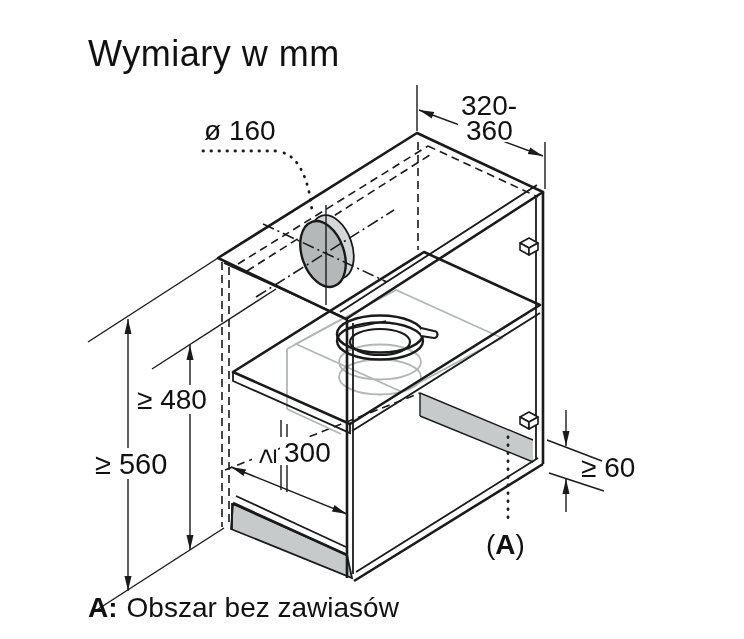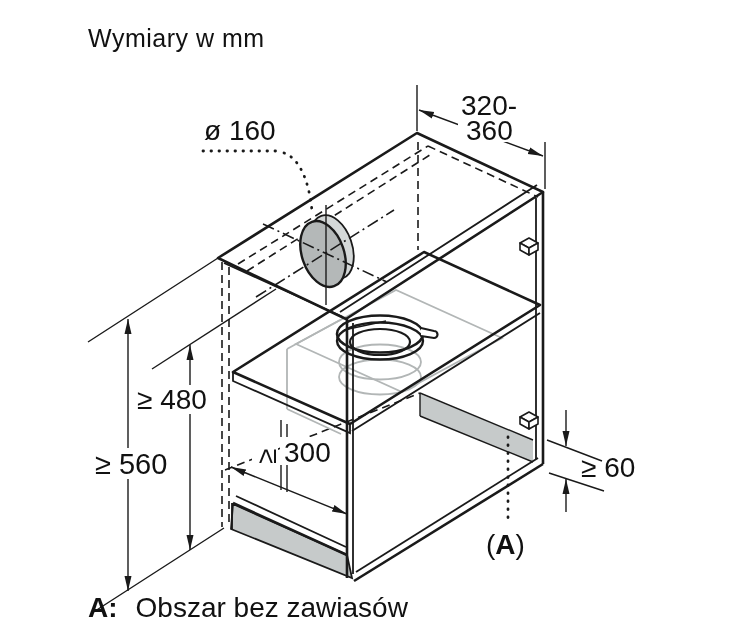--- a/index.html
+++ b/index.html
@@ -1,21 +1,21 @@
 <!DOCTYPE html>
 <html><head>
 <meta charset="utf-8">
 <style>
   html,body{margin:0;padding:0;background:#fff;}
   .canvas{position:relative;width:744px;height:639px;background:#ffffff;overflow:hidden;
           font-family:"Liberation Sans",sans-serif;color:#111;}
-  .title{position:absolute;left:88px;top:24px;font-size:25px;letter-spacing:0.5px;}
+  .title{position:absolute;left:88px;top:33px;font-size:36px;letter-spacing:0.5px;}
   .caption{position:absolute;left:88px;top:592px;font-size:28px;}
   .caption .cap-prefix{font-weight:bold;}
-  .caption .cap-text{margin-left:18px;}
+  .caption .cap-text{margin-left:9px;}
   svg{position:absolute;left:0;top:0;}
   svg text{font-family:"Liberation Sans",sans-serif;fill:#111;}
   .bold-line{stroke:#1a1a1a;stroke-width:2.6;fill:none;stroke-linejoin:round;}
   .med-line{stroke:#1a1a1a;stroke-width:1.8;fill:none;}
   .thin-line{stroke:#1a1a1a;stroke-width:1.4;fill:none;}
   .dash-line{stroke:#1a1a1a;stroke-width:1.6;fill:none;stroke-dasharray:8 5;}
   .dashdot{stroke:#1a1a1a;stroke-width:1.6;fill:none;stroke-dasharray:12 4 2 4;}
   .dotted{stroke:#1a1a1a;stroke-width:2.8;fill:none;stroke-dasharray:0.5 7.5;stroke-linecap:round;}
   .gray-line{stroke:#b2b6b6;stroke-width:1.8;fill:none;}
   .dim{stroke:#1a1a1a;stroke-width:1.4;fill:none;}

